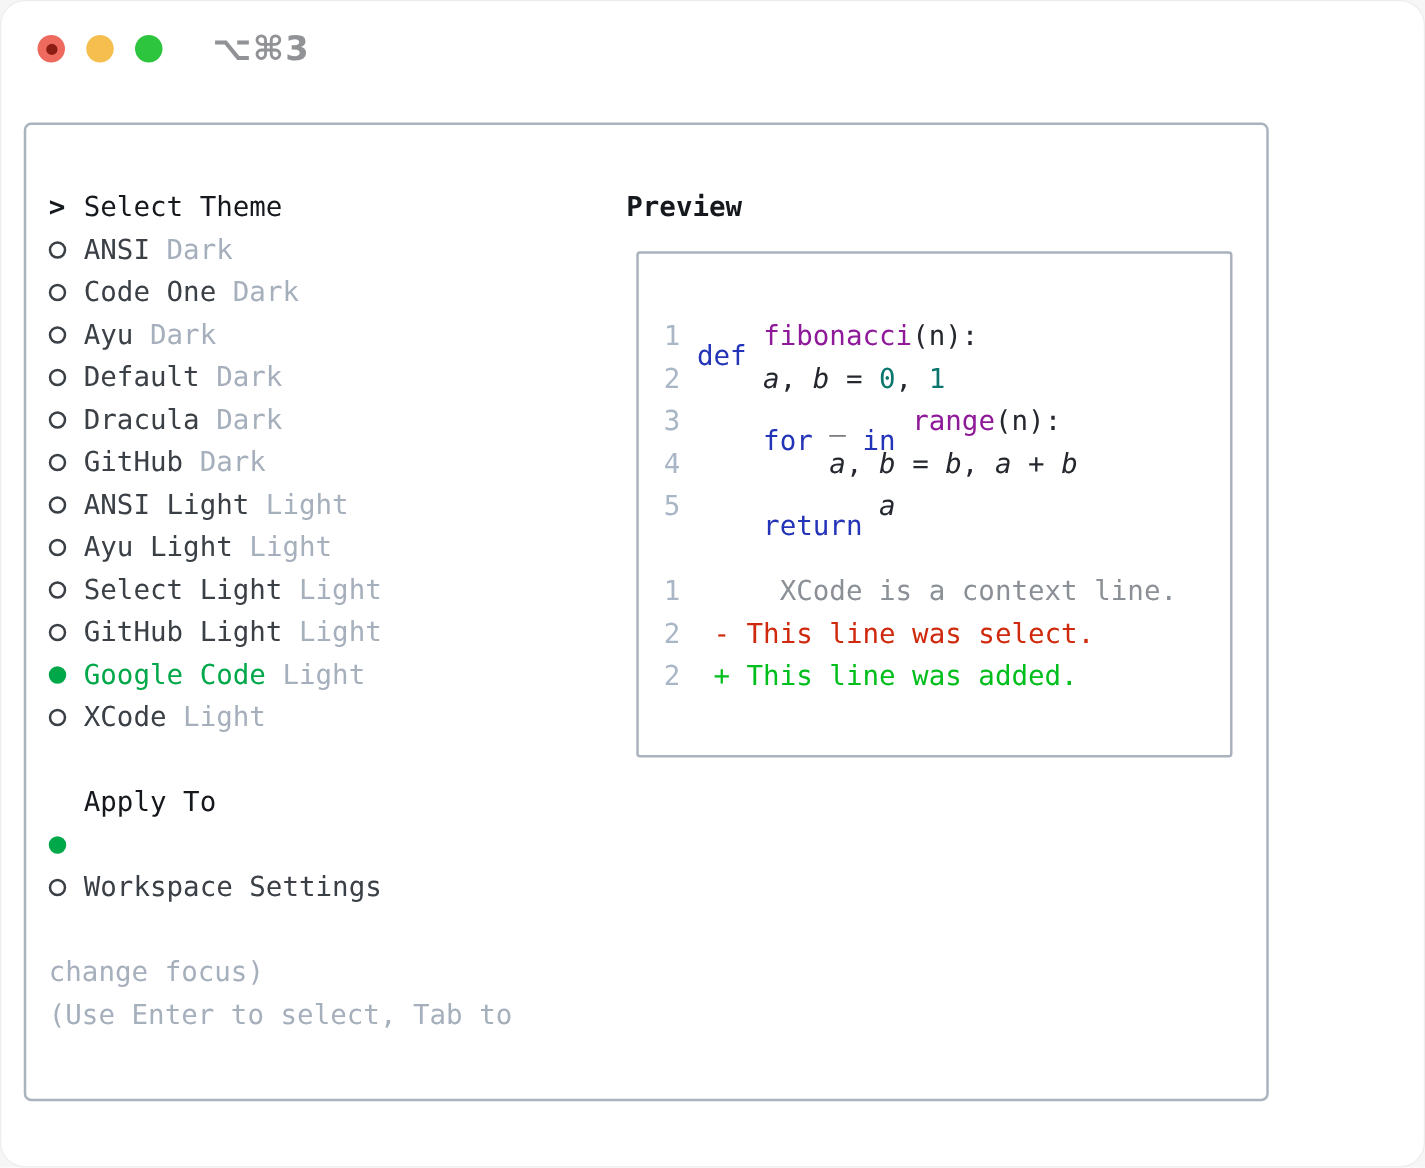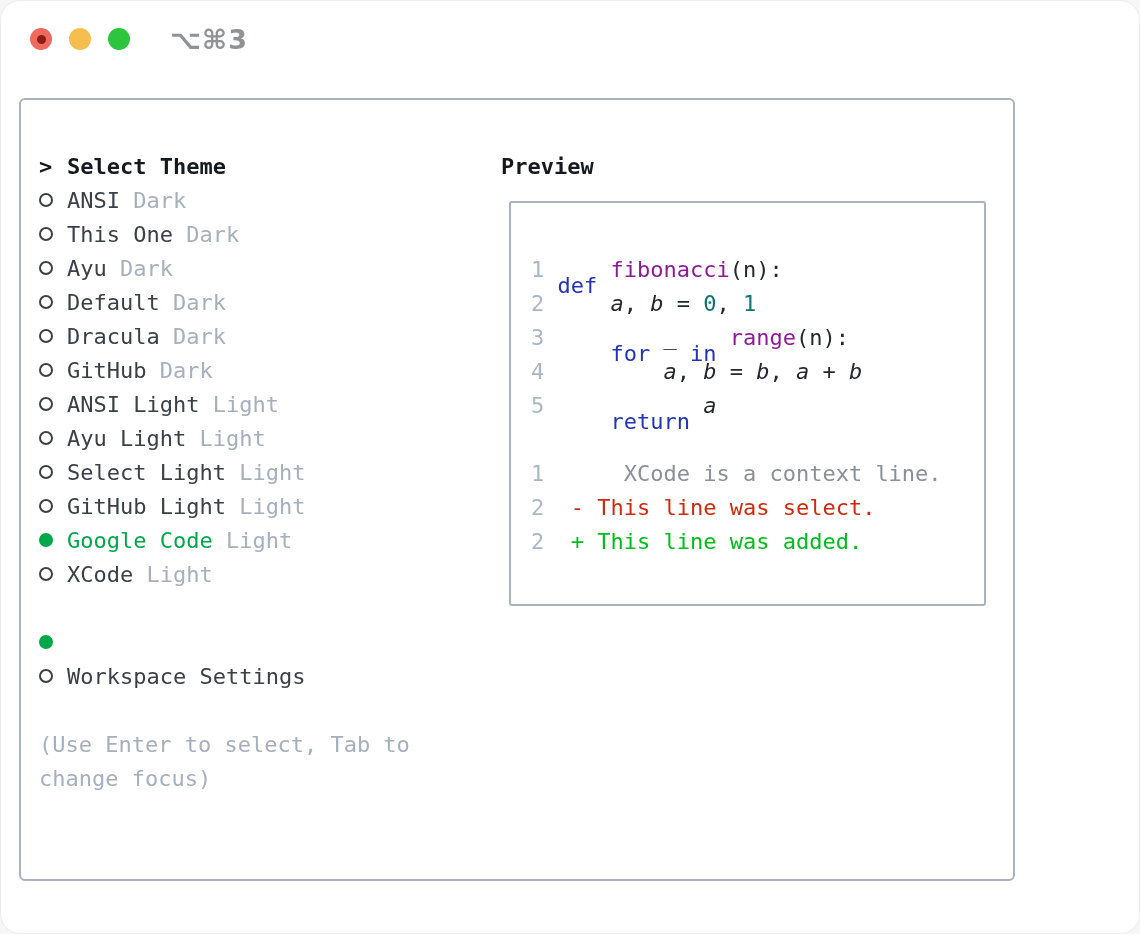--- a/index.html
+++ b/index.html
@@ -48,21 +48,21 @@
 
   
   .left-col { position: absolute; left: 18px; top: 49px; }
   .marker { width: 28px; display: flex; align-items: center; flex: none; }
   .cursor { color: var(--header-text); font-weight: bold; }
   .circle {
     width: 14px; height: 14px; border-radius: 50%;
     border: 2px solid var(--dark-text); background: transparent;
   }
   .selected .circle { background: var(--accent); border-color: var(--accent); }
-  .list-header { font-weight: bold; color: var(--header-text); }
+  .list-header { font-weight: normal; color: var(--header-text); }
   .name { color: var(--dark-text); }
   .selected .name { color: var(--accent); }
   .variant { color: var(--muted); }
   .apply-header { color: var(--header-text); padding-left: 28px; }
   .help-line { color: var(--muted); }
 
   
   .right-col { position: absolute; left: 480px; top: 49px; }
   .preview-header {
     height: 34px; display: flex; align-items: center;
@@ -105,45 +105,46 @@
     <div class="left-col">
       <div class="row">
         <span class="marker">
           <span class="cursor">&gt;</span>
         </span>
         <span class="list-header">Select Theme</span>
       </div>
 
       <div id="theme-list">
           <div class="row"><span class="marker"><span class="circle"></span></span><span class="name">ANSI</span><span class="variant"> Dark</span></div>
-          <div class="row"><span class="marker"><span class="circle"></span></span><span class="name">This One</span><span class="variant"> Dark</span></div>
+          <div class="row"><span class="marker"><span class="circle"></span></span><span class="name">Code One</span><span class="variant"> Dark</span></div>
           <div class="row"><span class="marker"><span class="circle"></span></span><span class="name">Ayu</span><span class="variant"> Dark</span></div>
           <div class="row"><span class="marker"><span class="circle"></span></span><span class="name">Default</span><span class="variant"> Dark</span></div>
           <div class="row"><span class="marker"><span class="circle"></span></span><span class="name">Dracula</span><span class="variant"> Dark</span></div>
           <div class="row"><span class="marker"><span class="circle"></span></span><span class="name">GitHub</span><span class="variant"> Dark</span></div>
           <div class="row"><span class="marker"><span class="circle"></span></span><span class="name">ANSI Light</span><span class="variant"> Light</span></div>
           <div class="row"><span class="marker"><span class="circle"></span></span><span class="name">Ayu Light</span><span class="variant"> Light</span></div>
           <div class="row"><span class="marker"><span class="circle"></span></span><span class="name">Select Light</span><span class="variant"> Light</span></div>
           <div class="row"><span class="marker"><span class="circle"></span></span><span class="name">GitHub Light</span><span class="variant"> Light</span></div>
           <div class="row selected"><span class="marker"><span class="circle"></span></span><span class="name">Google Code</span><span class="variant"> Light</span></div>
           <div class="row"><span class="marker"><span class="circle"></span></span><span class="name">XCode</span><span class="variant"> Light</span></div>
         </div>
 
       <div class="spacer"></div>
 
+      <div class="row apply-header">Apply To</div>
 
       <div id="apply-list">
           <div class="row selected"><span class="marker"><span class="circle"></span></span></div>
           <div class="row"><span class="marker"><span class="circle"></span></span><span class="name">Workspace Settings</span></div>
         </div>
 
       <div class="spacer"></div>
 
+      <div class="row help-line">change focus)</div>
       <div class="row help-line">(Use Enter to select, Tab to</div>
-      <div class="row help-line">change focus)</div>
     </div>
 
     <div class="right-col">
       <div class="preview-header">Preview</div>
       <div class="preview-box">
         <div id="code-block">
             <div class="cl"><span class="c-ln">1</span><span class="c-txt"> </span><span class="c-kw">def</span><span class="c-txt"> </span><span class="c-fn">fibonacci</span><span class="c-txt">(n):</span></div>
             <div class="cl"><span class="c-ln">2</span><span class="c-txt">     </span><span class="c-var">a</span><span class="c-txt">, </span><span class="c-var">b</span><span class="c-txt"> = </span><span class="c-num">0</span><span class="c-txt">, </span><span class="c-num">1</span></div>
             <div class="cl"><span class="c-ln">3</span><span class="c-txt">     </span><span class="c-kw">for</span><span class="c-txt"> _ </span><span class="c-kw">in</span><span class="c-txt"> </span><span class="c-fn">range</span><span class="c-txt">(n):</span></div>
             <div class="cl"><span class="c-ln">4</span><span class="c-txt">         </span><span class="c-var">a</span><span class="c-txt">, </span><span class="c-var">b</span><span class="c-txt"> = </span><span class="c-var">b</span><span class="c-txt">, </span><span class="c-var">a</span><span class="c-txt"> + </span><span class="c-var">b</span></div>

